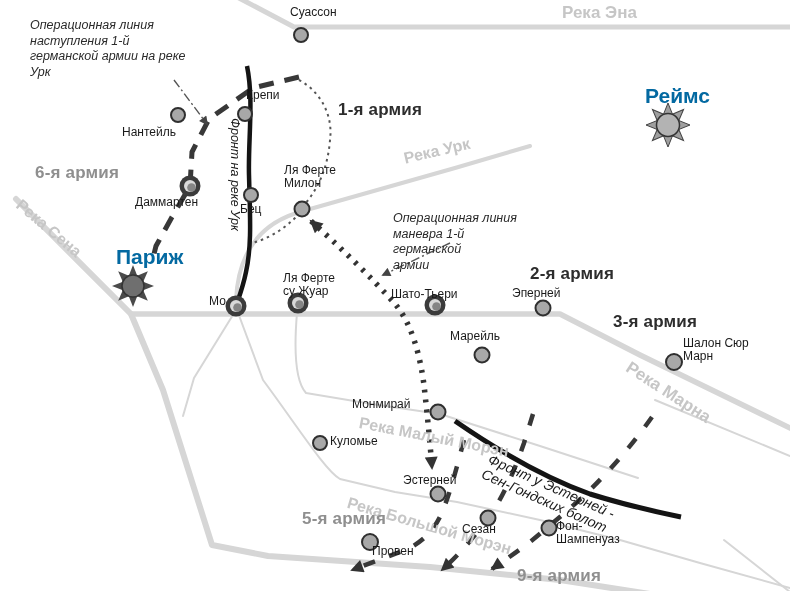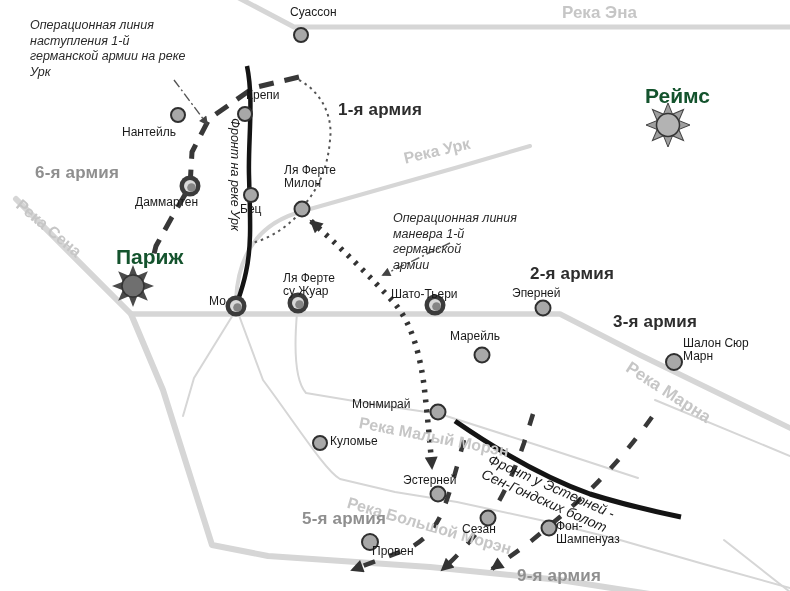--- a/index.html
+++ b/index.html
@@ -1,21 +1,21 @@
 <!DOCTYPE html>
 <html><head>
 <meta charset="utf-8">
 <style>
   html,body{margin:0;padding:0;background:#fff;}
   #map{position:relative;width:790px;height:591px;background:#ffffff;overflow:hidden;
        font-family:"Liberation Sans","DejaVu Sans",sans-serif;}
   #map svg{position:absolute;left:0;top:0;}
   .lbl{position:absolute;white-space:pre-line;color:#1a1a1a;line-height:1.12;}
   .city{font-size:12px;}
-  .capital{font-size:21px;font-weight:bold;color:#14532d;}
+  .capital{font-size:21px;font-weight:bold;color:#0369a1;}
   .army{font-size:17px;font-weight:bold;color:#2d2d2d;letter-spacing:.2px;}
   .army.gray{color:#8f8f8f;}
   .river-lbl{font-size:16px;color:#c6c6c6;font-weight:bold;}
   .region-lbl{font-size:20px;color:#9c9c9c;line-height:1.15;}
   .ann{font-style:italic;font-size:12.5px;color:#2b2b2b;line-height:1.25;}
   .front-lbl{font-style:italic;font-size:12.5px;color:#1a1a1a;}
   .rot{transform-origin:0 0;}
 </style>
 </head>
 <body>

